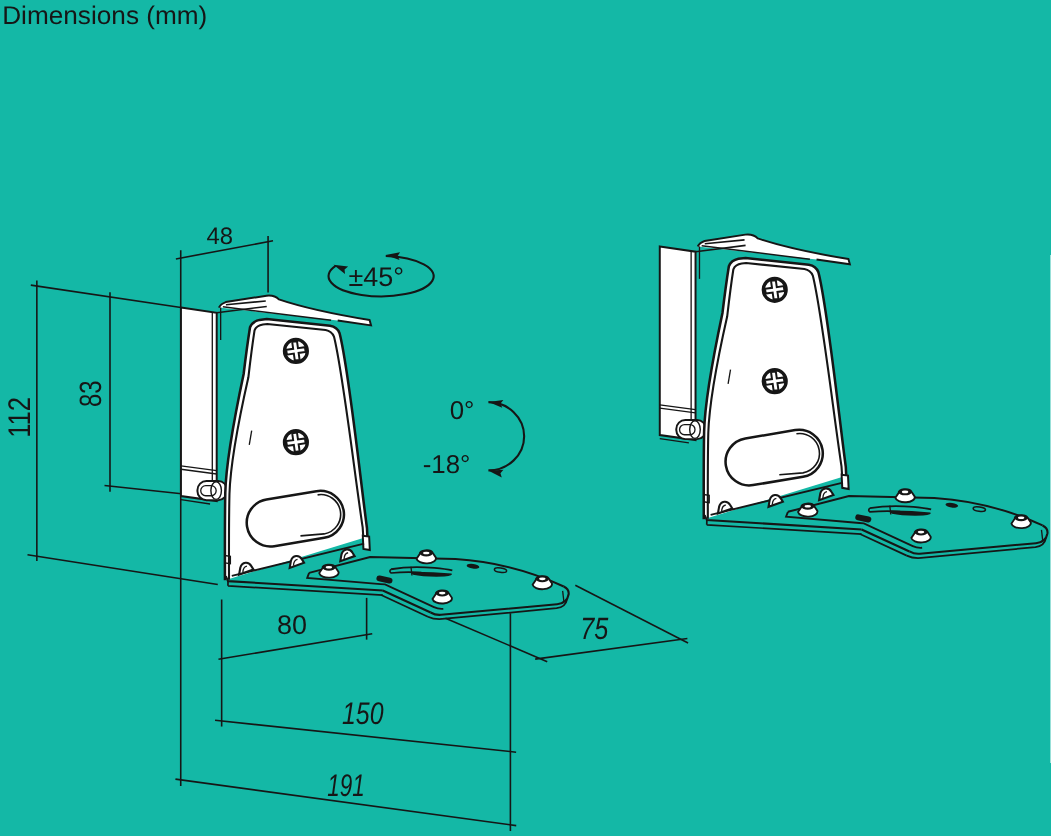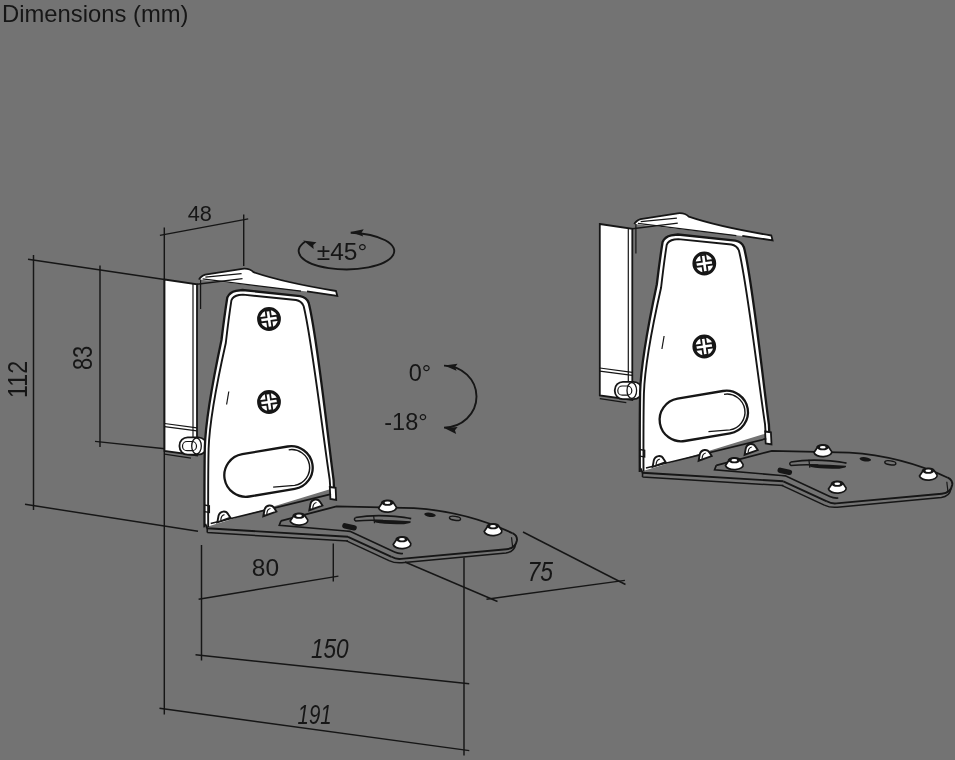--- a/index.html
+++ b/index.html
@@ -1,16 +1,16 @@
 <!DOCTYPE html>
 <html><head>
 <meta charset="utf-8">
 <style>
   html,body{margin:0;padding:0;background:#ffffff;}
-  .page{width:955px;height:760px;position:relative;overflow:hidden;background:#737373;}
+  .page{width:955px;height:760px;position:relative;overflow:hidden;background:#14b8a6;}
   svg{position:absolute;top:0;left:0;}
   text{font-family:"Liberation Sans",sans-serif;fill:#161616;}
 </style>
 </head>
 <body>
 <div class="page">
 <svg width="955" height="760" viewBox="0 0 955 760">
 <defs>
 <g id="dome">
   <path d="M -8.8,0.5 A 8.8,4.6 0 1 0 8.8,-0.5 L 5.8,-5 A 5.9,2.9 0 0 0 -5.8,-4 Z" fill="#fff" stroke="#161616" stroke-width="1.7"></path>

